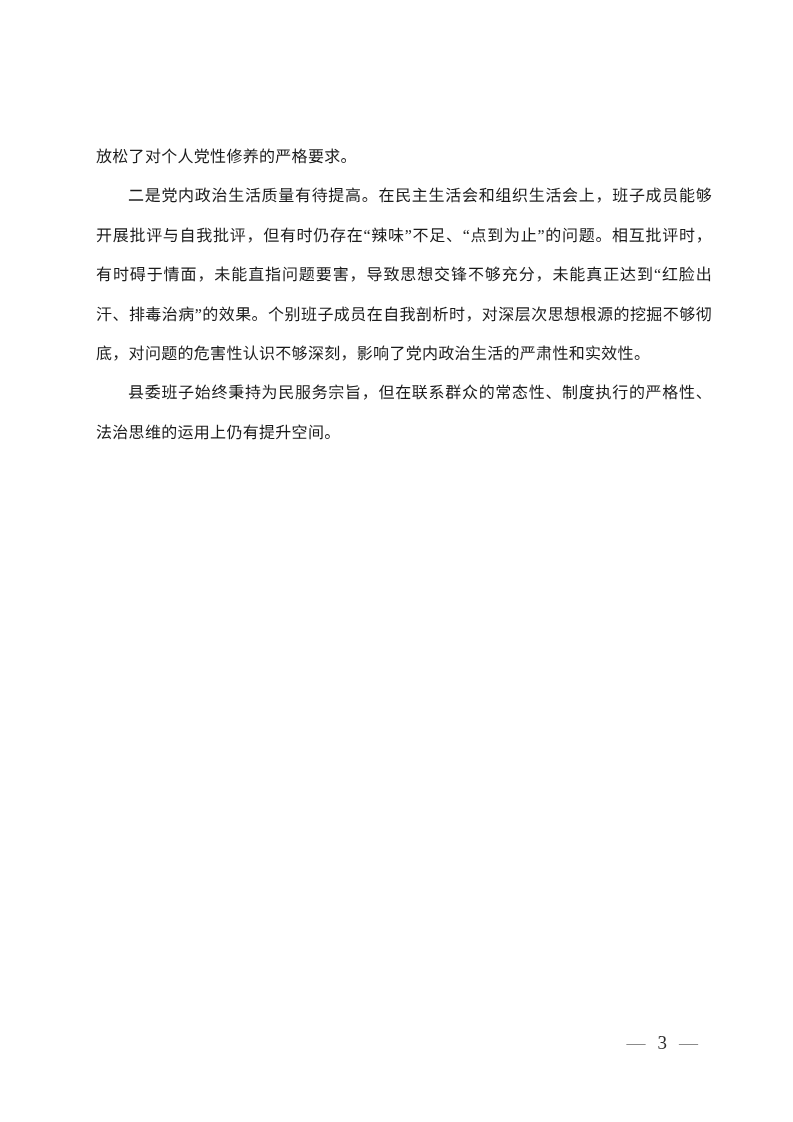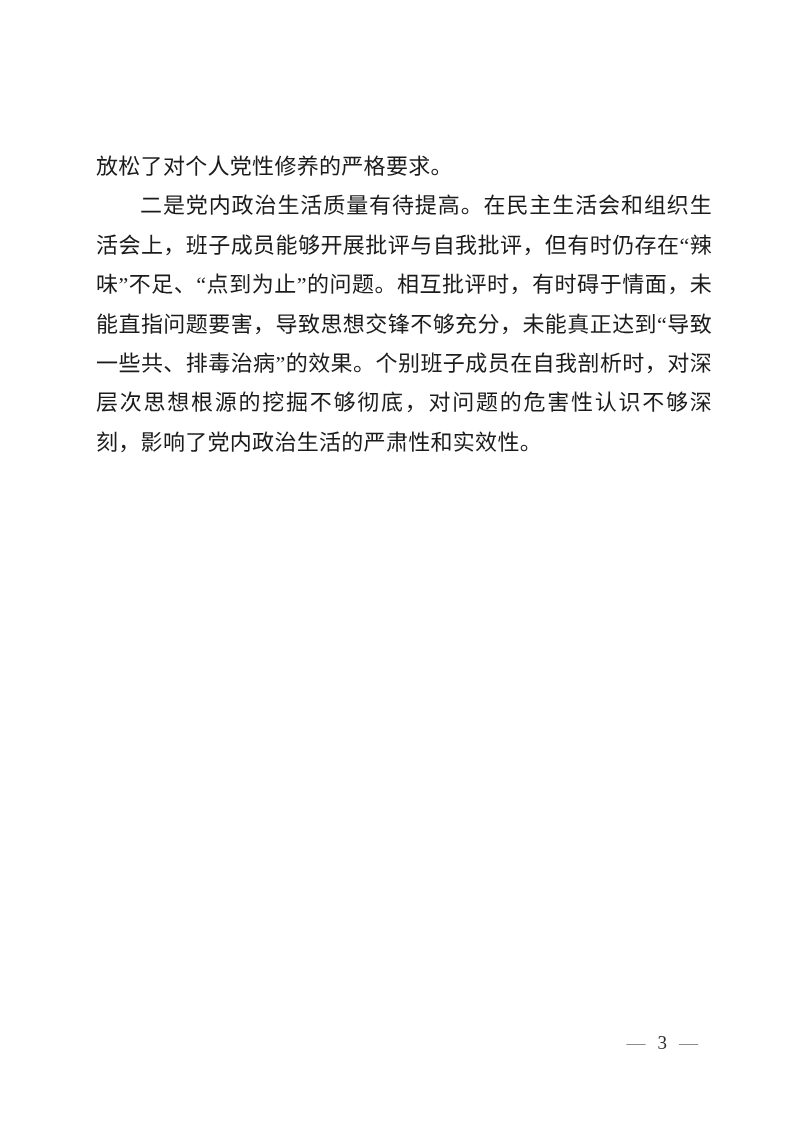--- a/index.html
+++ b/index.html
@@ -11,24 +11,24 @@
     position: relative;
     width: 793px;
     height: 1122px;
     background: #ffffff;
     overflow: hidden;
     font-family: "Liberation Serif", serif;
   }
   .content {
     position: absolute;
     left: 96px;
-    top: 147px;
+    top: 137px;
     width: 616px;
     color: #1b1b1b;
-    font-size: 22px;
+    font-size: 16px;
     line-height: 39.4px;
     text-align: justify;
     text-justify: inter-ideograph;
     letter-spacing: 0.3px;
   }
   .content p {
     margin: 0;
     padding: 0;
     text-indent: 2em;
   }
@@ -56,20 +56,21 @@
     color: #2e2e2e;
   }
 </style>
 </head>
 <body>
 
 <div class="page">
 
   <div class="content">
     <p class="no-indent">放松了对个人党性修养的严格要求。</p>
-    <p>二是党内政治生活质量有待提高。在民主生活会和组织生活会上，班子成员能够开展批评与自我批评，但有时仍存在“辣味”不足、“点到为止”的问题。相互批评时，有时碍于情面，未能直指问题要害，导致思想交锋不够充分，未能真正达到“导致一些共、排毒治病”的效果。个别班子成员在自我剖析时，对深层次思想根源的挖掘不够彻底，对问题的危害性认识不够深刻，影响了党内政治生活的严肃性和实效性。</p>
+    <p>二是党内政治生活质量有待提高。在民主生活会和组织生活会上，班子成员能够开展批评与自我批评，但有时仍存在“辣味”不足、“点到为止”的问题。相互批评时，有时碍于情面，未能直指问题要害，导致思想交锋不够充分，未能真正达到“红脸出汗、排毒治病”的效果。个别班子成员在自我剖析时，对深层次思想根源的挖掘不够彻底，对问题的危害性认识不够深刻，影响了党内政治生活的严肃性和实效性。</p>
+    <p>县委班子始终秉持为民服务宗旨，但在联系群众的常态性、制度执行的严格性、法治思维的运用上仍有提升空间。</p>
   </div>
 
   <div class="page-number">
     <span class="dash">—</span><span class="num">3</span><span class="dash">—</span>
   </div>
 
 </div>
 
 </body></html>

